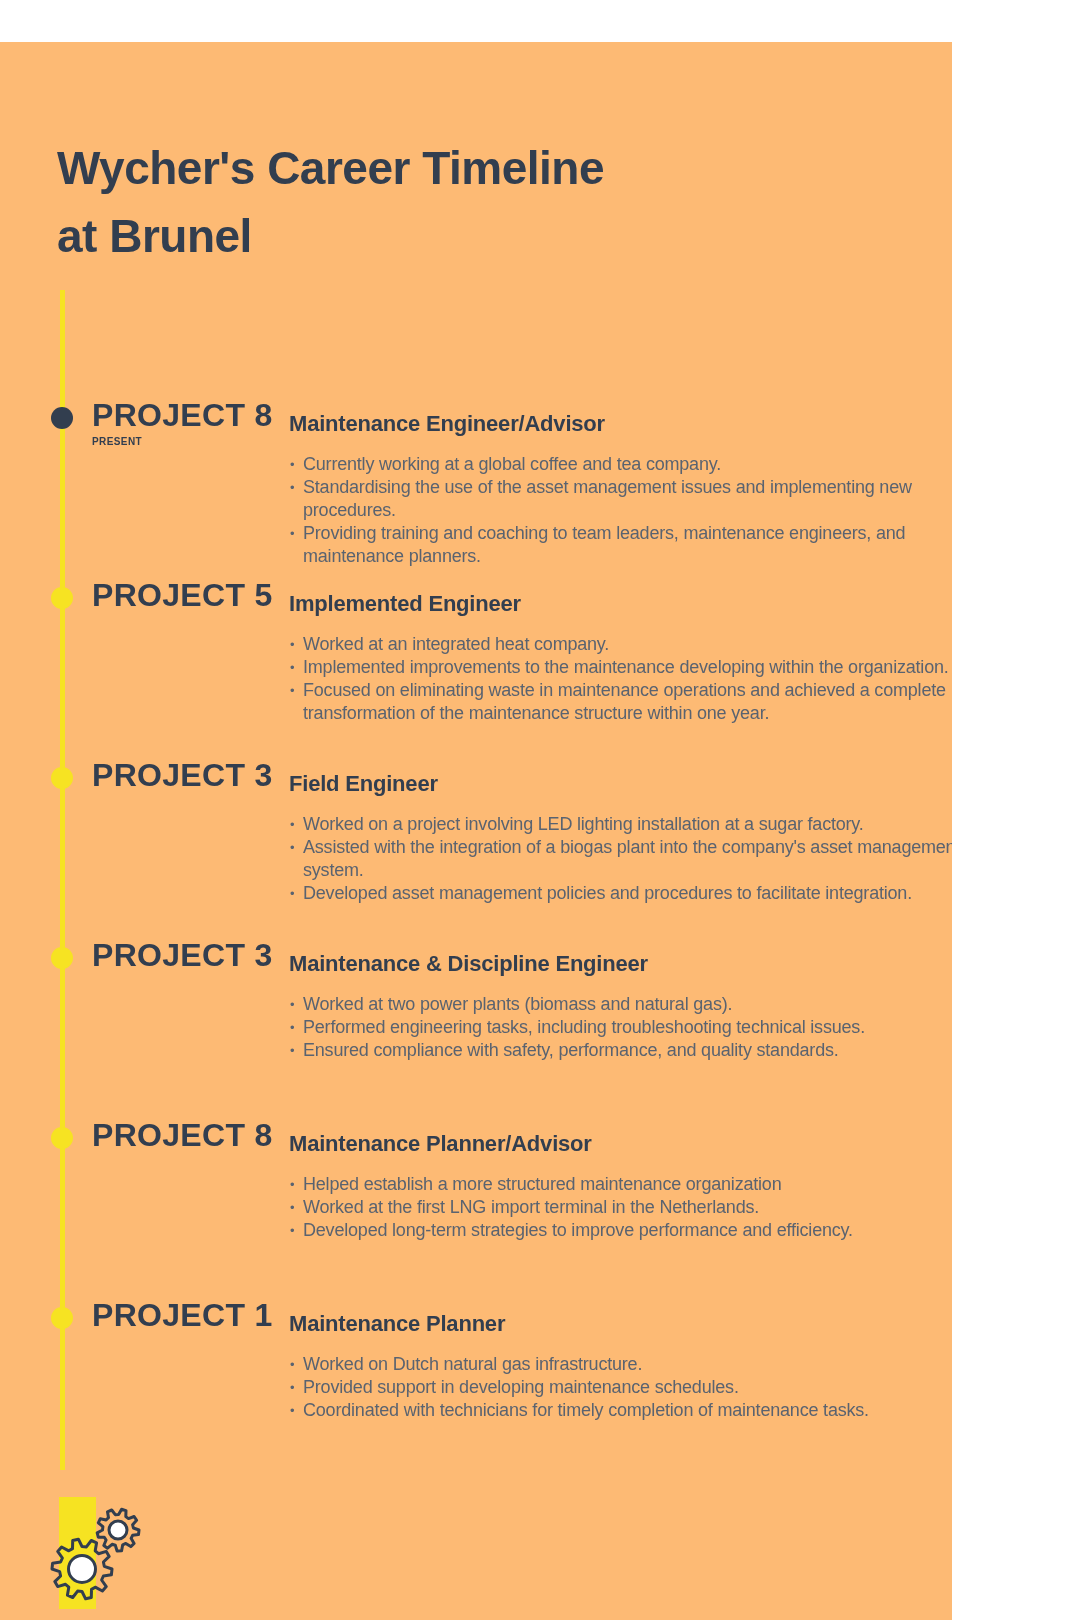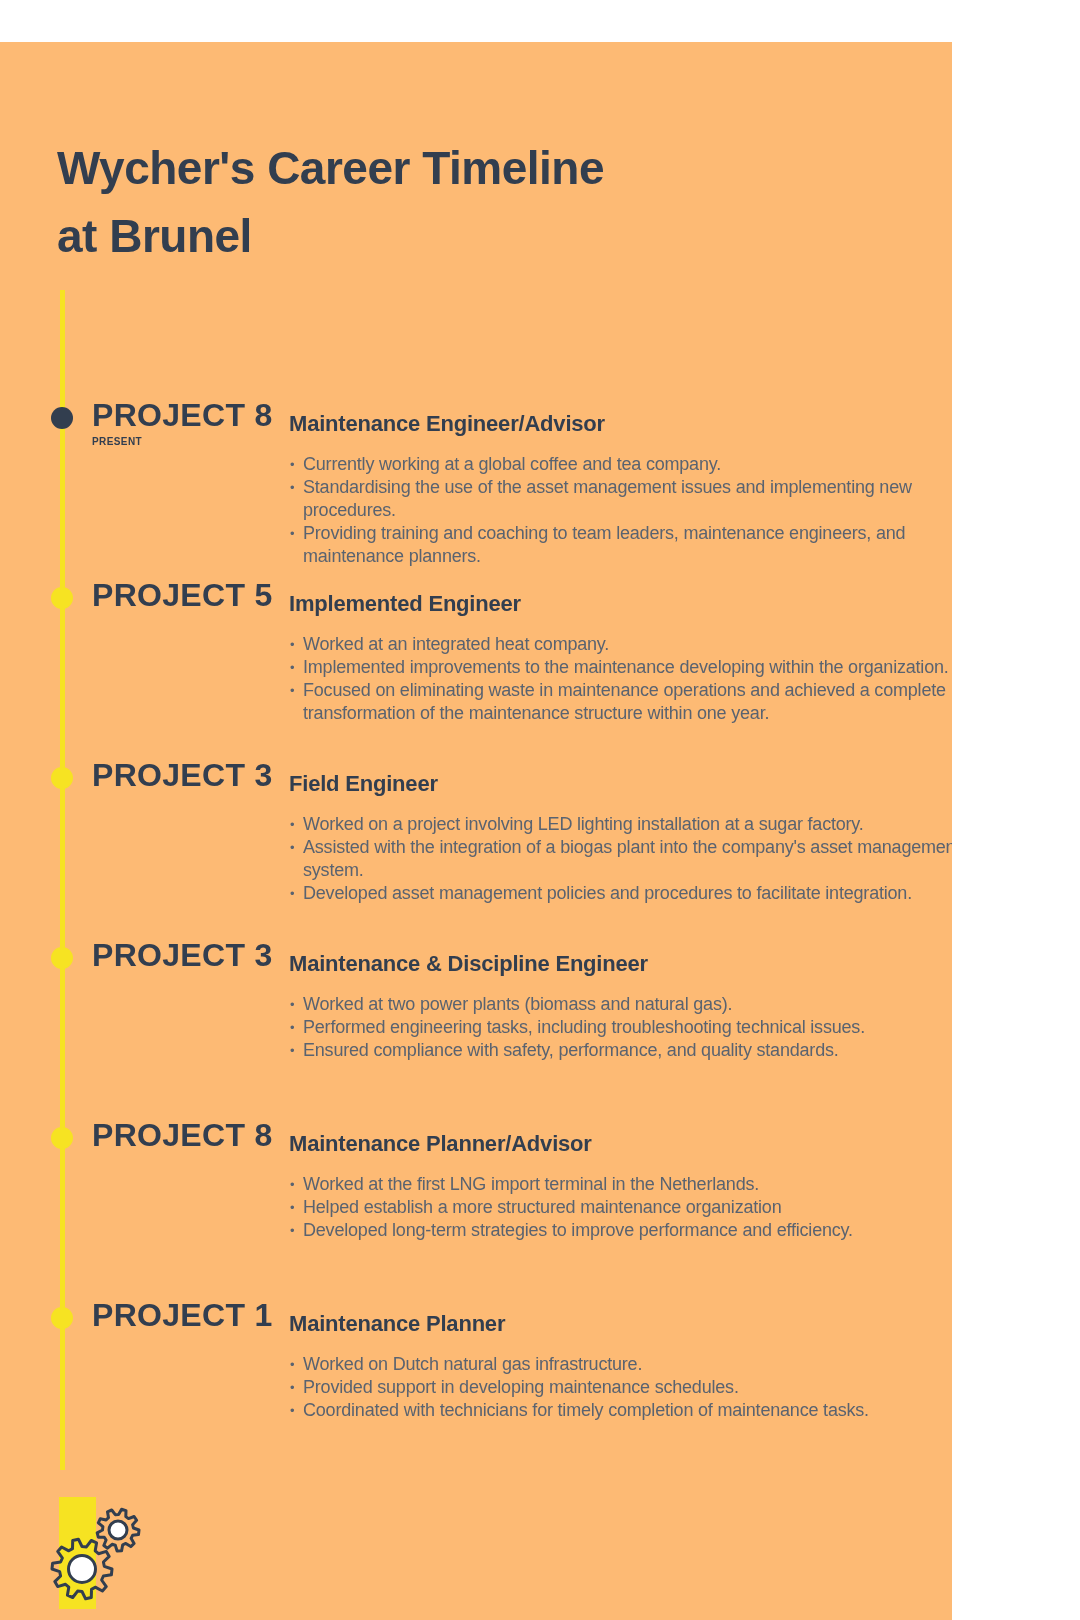--- a/index.html
+++ b/index.html
@@ -126,22 +126,22 @@
     </ul>
   </section>
 
   <section class="proj" style="top:1076px">
     <span class="dot dot-default"></span>
     <div class="label-col">
       <div class="plabel">PROJECT 8</div>
     </div>
     <div class="role">Maintenance Planner/Advisor</div>
     <ul class="bullets">
+      <li>Helped establish a more structured maintenance organization</li>
       <li>Worked at the first LNG import terminal in the Netherlands.</li>
-      <li>Helped establish a more structured maintenance organization</li>
       <li>Developed long-term strategies to improve performance and efficiency.</li>
     </ul>
   </section>
 
   <section class="proj" style="top:1256px">
     <span class="dot dot-default"></span>
     <div class="label-col">
       <div class="plabel">PROJECT 1</div>
     </div>
     <div class="role">Maintenance Planner</div>

